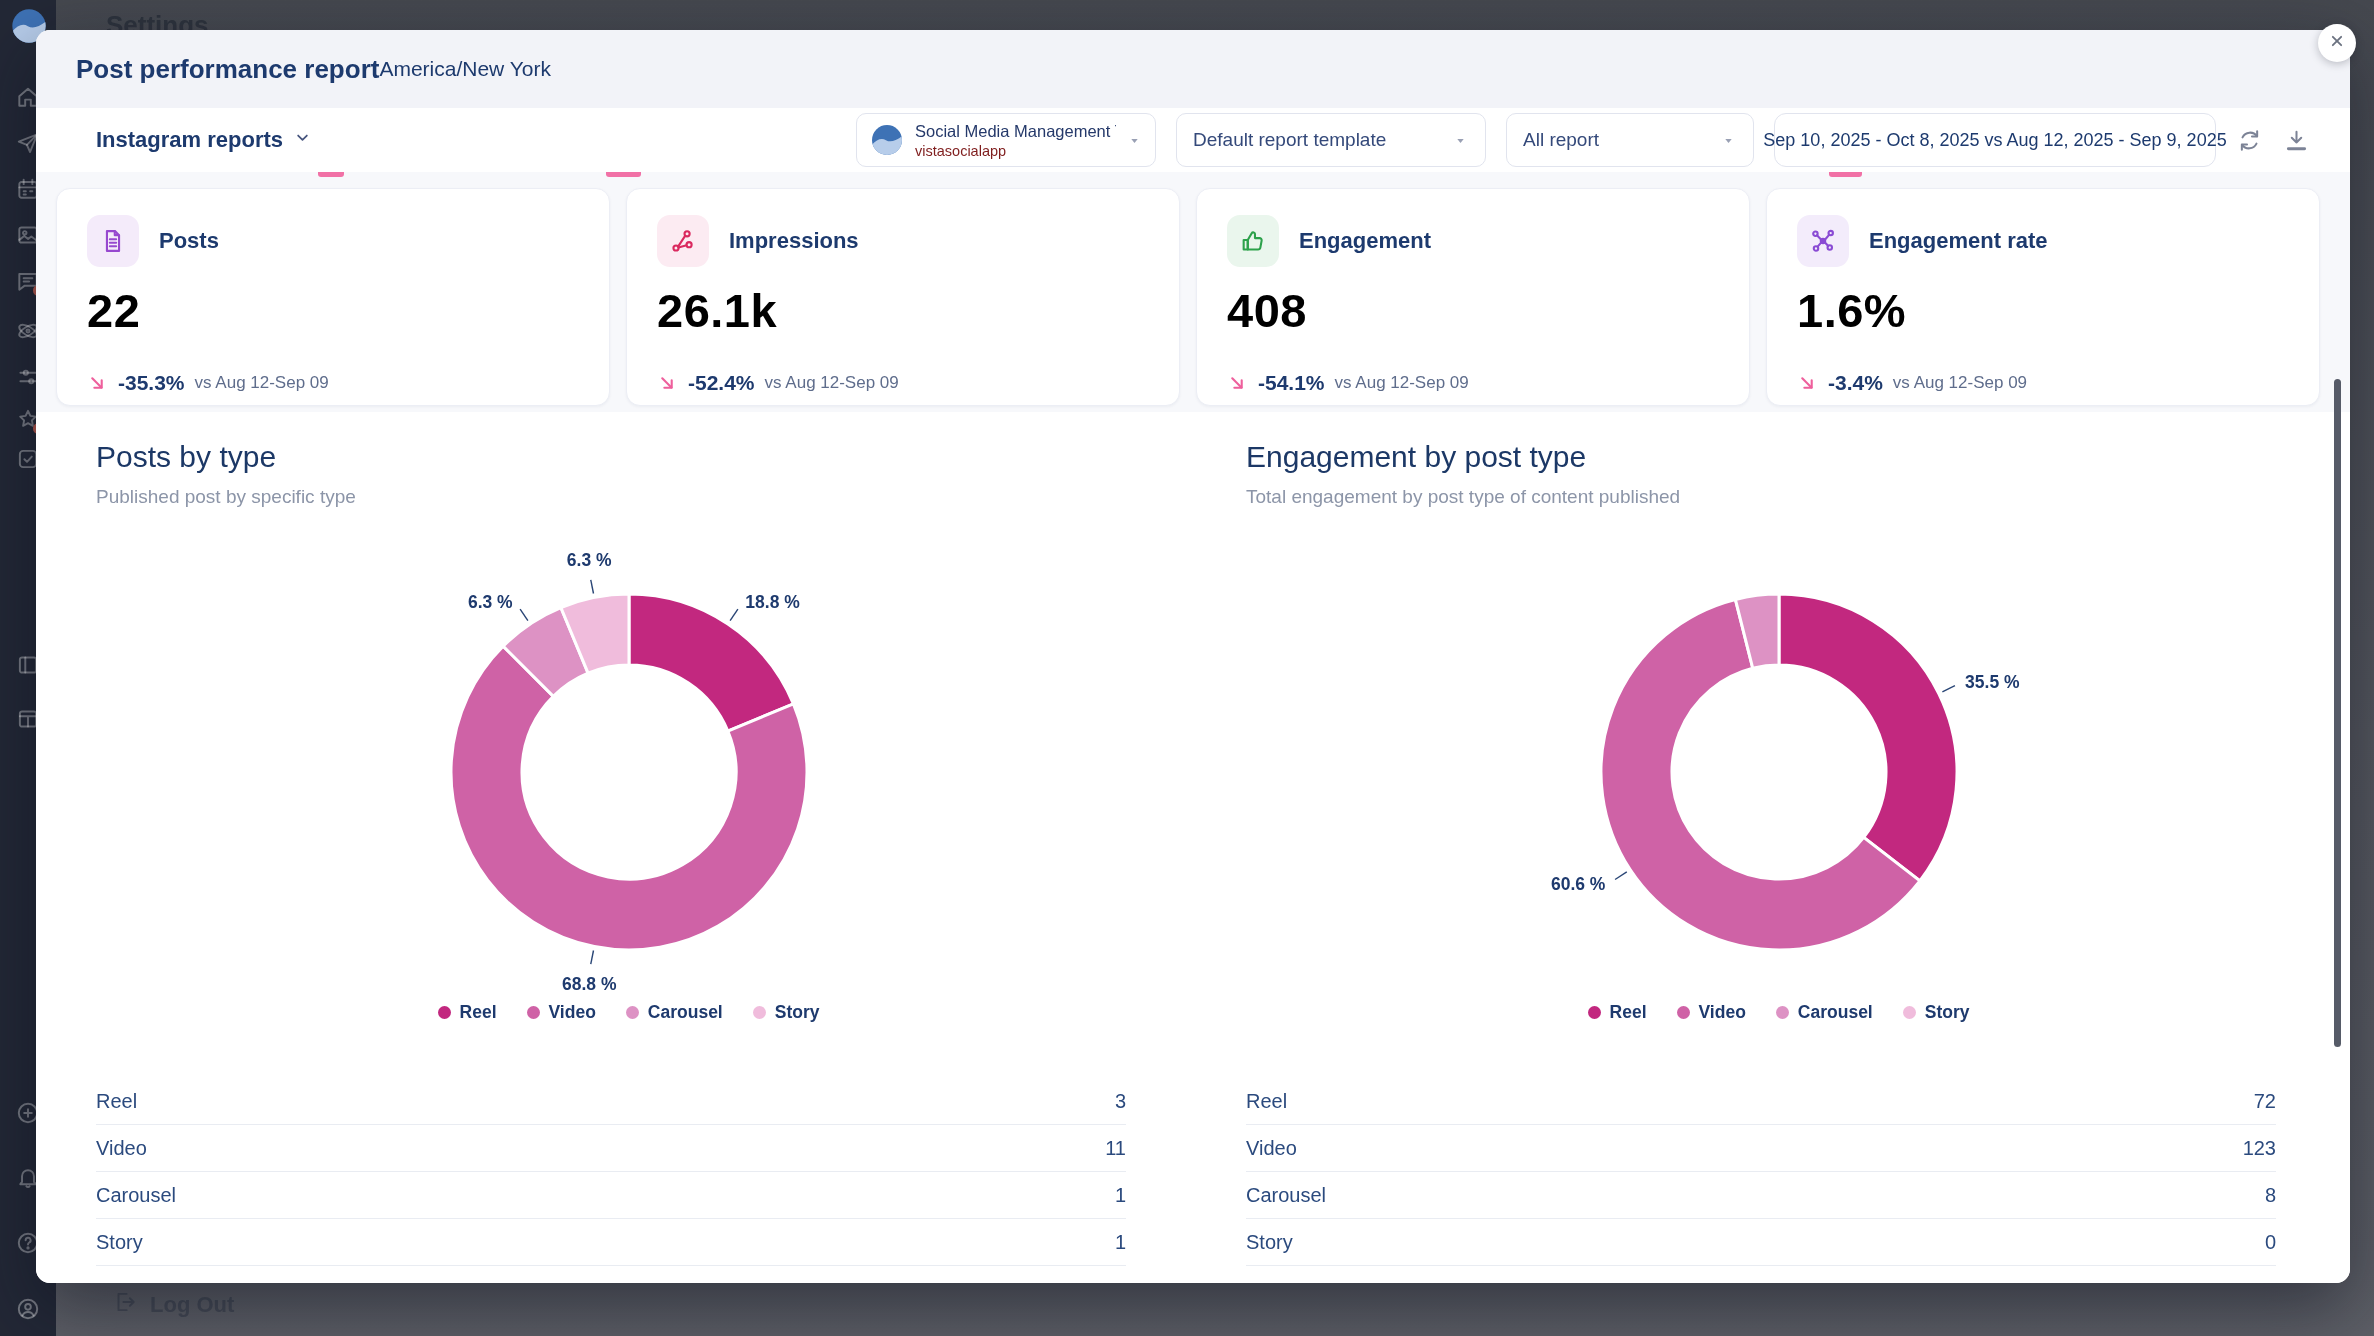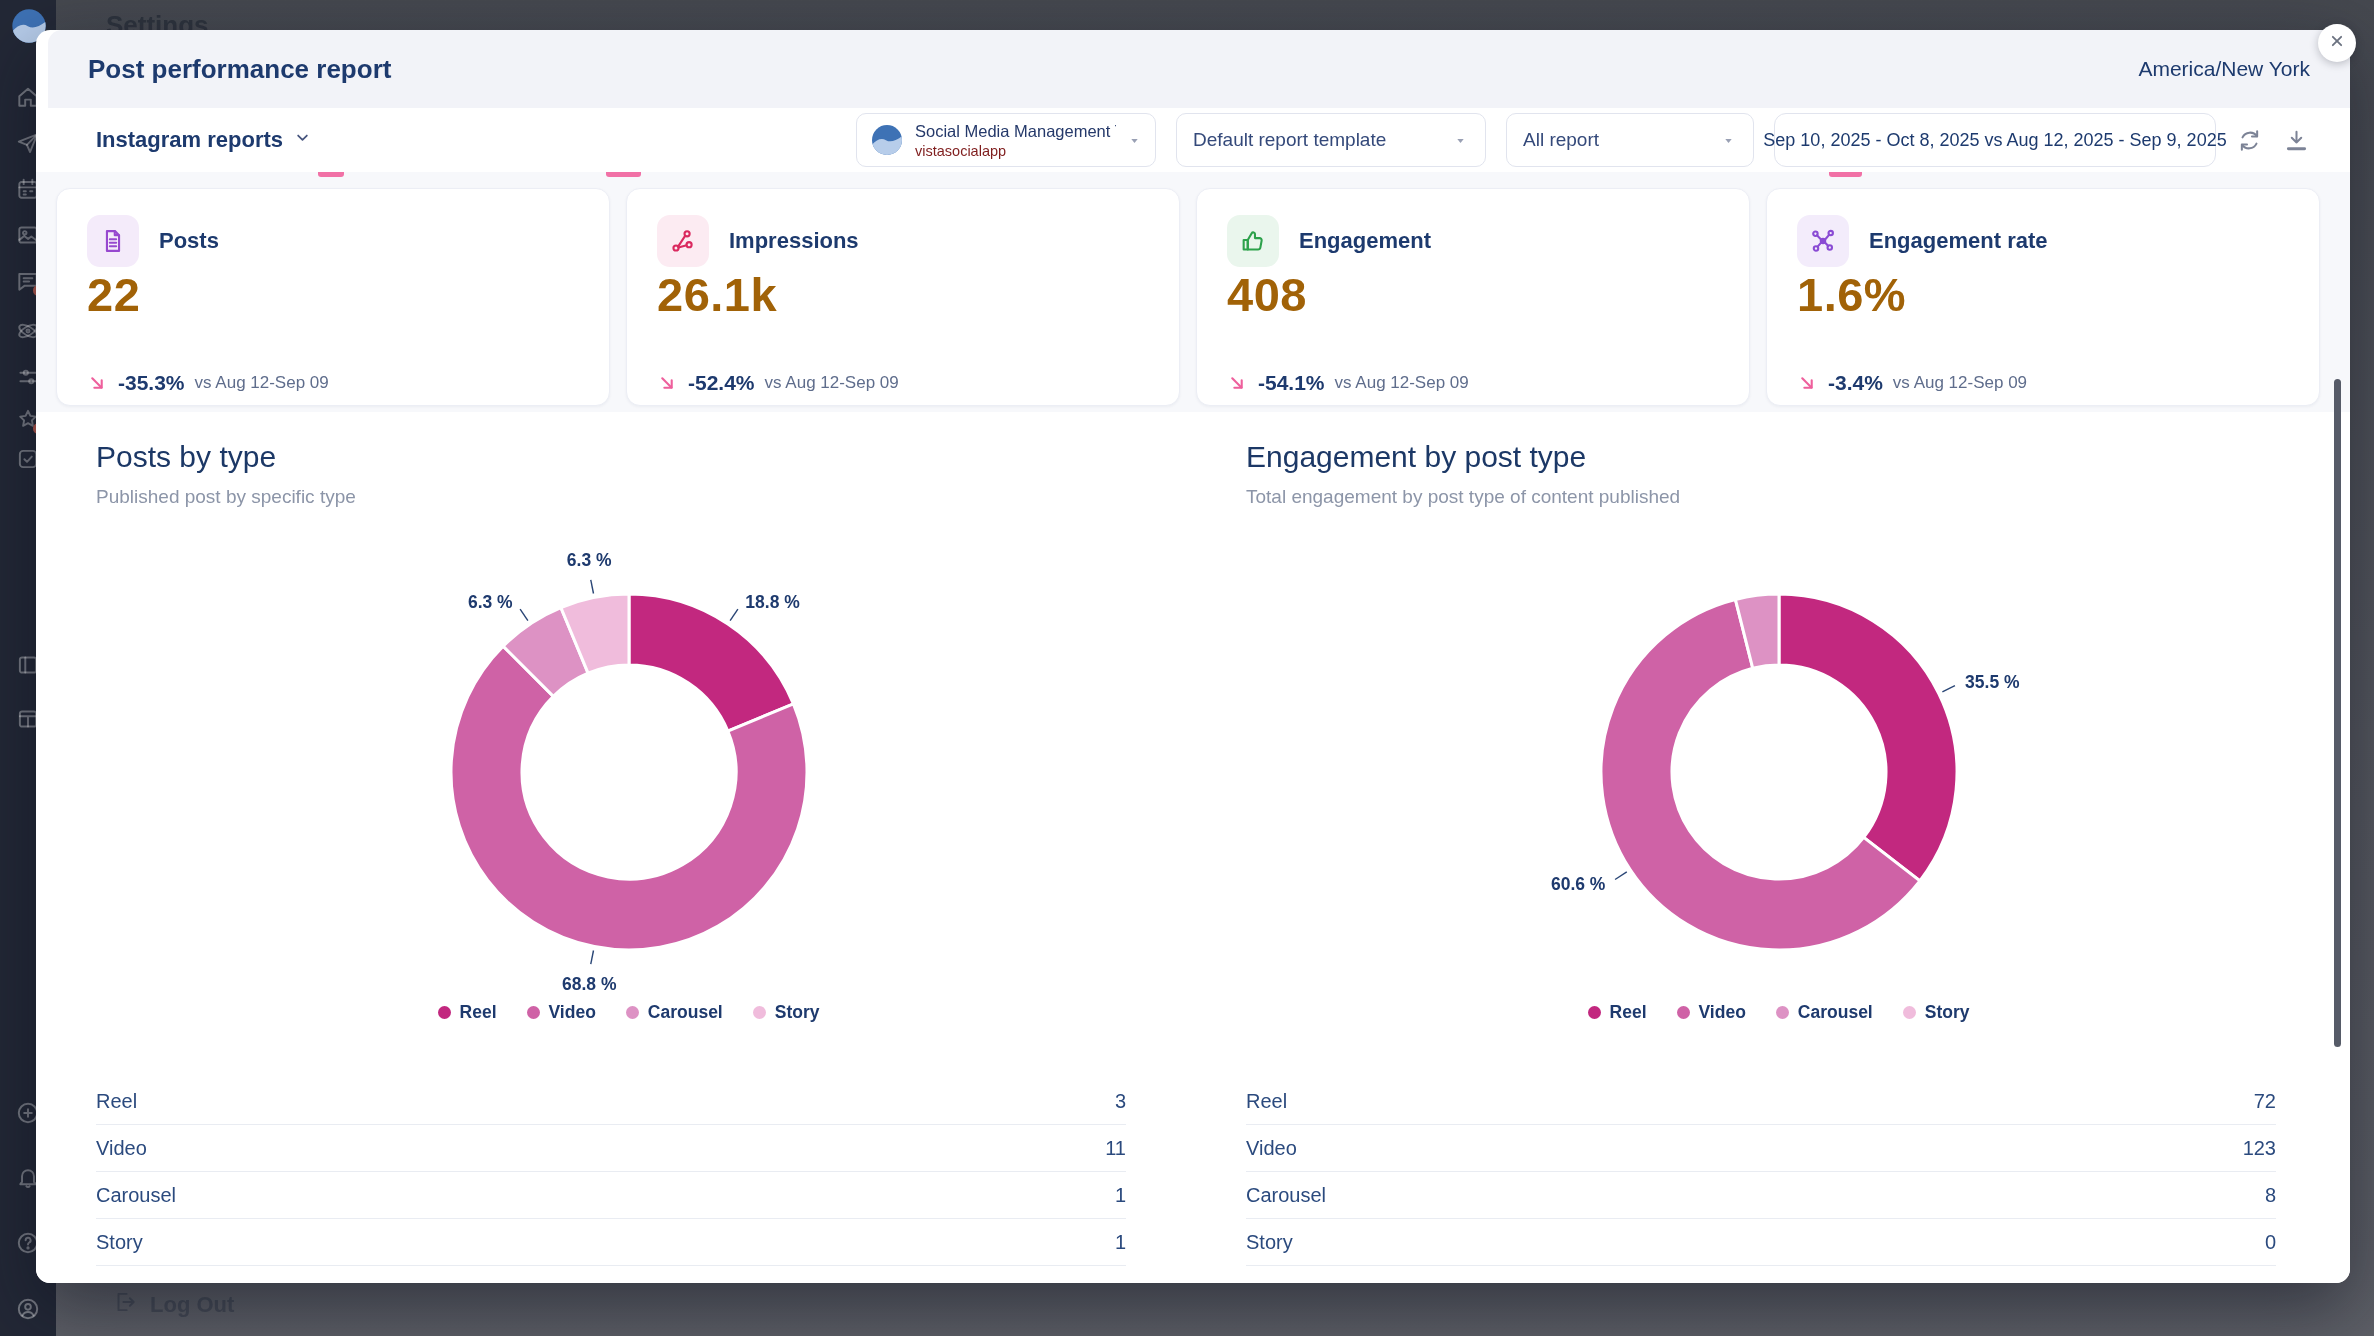--- a/index.html
+++ b/index.html
@@ -14,21 +14,21 @@
   .sb-badge{position:absolute;width:11px;height:11px;border-radius:50%;background:#b65a4e;right:-3px;bottom:-2px;}
   .bg-settings{position:absolute;left:106px;top:10px;font-size:26px;font-weight:700;color:#2e333d;}
   .bg-logout{position:absolute;left:112px;top:1289px;display:flex;align-items:center;gap:12px;
              color:#454a55;font-size:22px;font-weight:600;}
   .bg-logout svg{width:26px;height:26px;color:#454a55;}
   
   .modal{position:absolute;left:36px;top:30px;width:2314px;height:1253px;background:#fff;
          border-radius:14px;box-shadow:0 24px 70px rgba(10,14,28,.5);}
   .m-header{position:absolute;left:0;top:0;right:0;height:78px;background:#f2f3f8;
             border-radius:14px 14px 0 0;display:flex;align-items:center;
-            justify-content:space-between;padding:0 40px;box-sizing:border-box;margin-left:12px;}
+            padding:0 40px;box-sizing:border-box;}
   .m-title{font-size:26px;font-weight:600;color:#1d3a6e;}
   .m-tz{font-size:21px;color:#1d3a6e;}
   .close-btn{position:absolute;top:-6px;right:-6px;width:38px;height:38px;border-radius:50%;
              background:#fff;box-shadow:0 2px 8px rgba(20,25,40,.25);display:flex;
              align-items:center;justify-content:center;color:#6b7280;cursor:pointer;}
   .close-btn svg{width:20px;height:20px;}
   
   .f-bar{position:absolute;left:0;top:78px;right:0;height:64px;display:flex;align-items:center;
          padding:0 40px;box-sizing:border-box;background:#fff;}
   .report-sel{display:flex;align-items:center;gap:10px;font-size:22px;font-weight:700;
@@ -56,21 +56,21 @@
   .cards-strip{position:absolute;left:0;top:0;right:0;height:240px;background:#f7f8fb;}
   .dash{position:absolute;top:0;height:5px;border-radius:0 0 3px 3px;background:#f171a6;}
   .cards{position:absolute;left:20px;right:30px;top:16px;height:218px;display:grid;
          grid-template-columns:repeat(4,1fr);gap:16px;}
   .card{background:#fff;border:1px solid #eceef5;border-radius:14px;position:relative;
         padding:26px 30px;box-sizing:border-box;box-shadow:0 1px 3px rgba(25,35,70,.05);}
   .card-top{display:flex;align-items:center;gap:20px;}
   .chip{width:52px;height:52px;border-radius:13px;display:flex;align-items:center;justify-content:center;}
   .chip svg{width:28px;height:28px;}
   .kpi-label{font-size:22px;font-weight:600;color:#1d3a6e;}
-  .kpi-value{font-size:47px;font-weight:600;color:#a16207;letter-spacing:.5px;}
+  .kpi-value{font-size:47px;font-weight:600;color:#000000;margin-top:16px;letter-spacing:.5px;}
   .kpi-delta{position:absolute;left:30px;bottom:10px;display:flex;align-items:center;gap:10px;}
   .d-arrow{width:21px;height:21px;color:#ee5f9c;}
   .d-val{font-size:21px;font-weight:700;color:#1e3a6e;}
   .d-vs{font-size:17px;color:#5f6d8c;}
   
   .chart-block{position:absolute;top:268px;width:1065px;}
   .cb0{left:60px;} .cb1{left:1210px;}
   .c-title{font-size:30px;font-weight:400;color:#1c3866;}
   .c-sub{font-size:19px;color:#8c95a8;margin-top:12px;}
   .donut{display:block;margin:44px auto 0;overflow:visible;}

